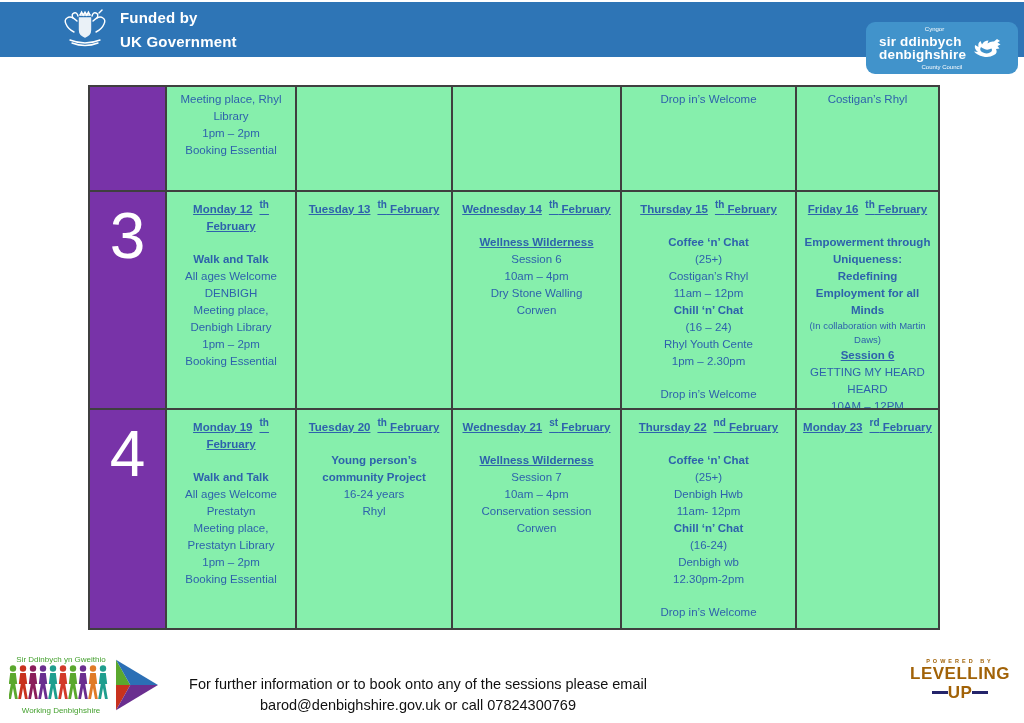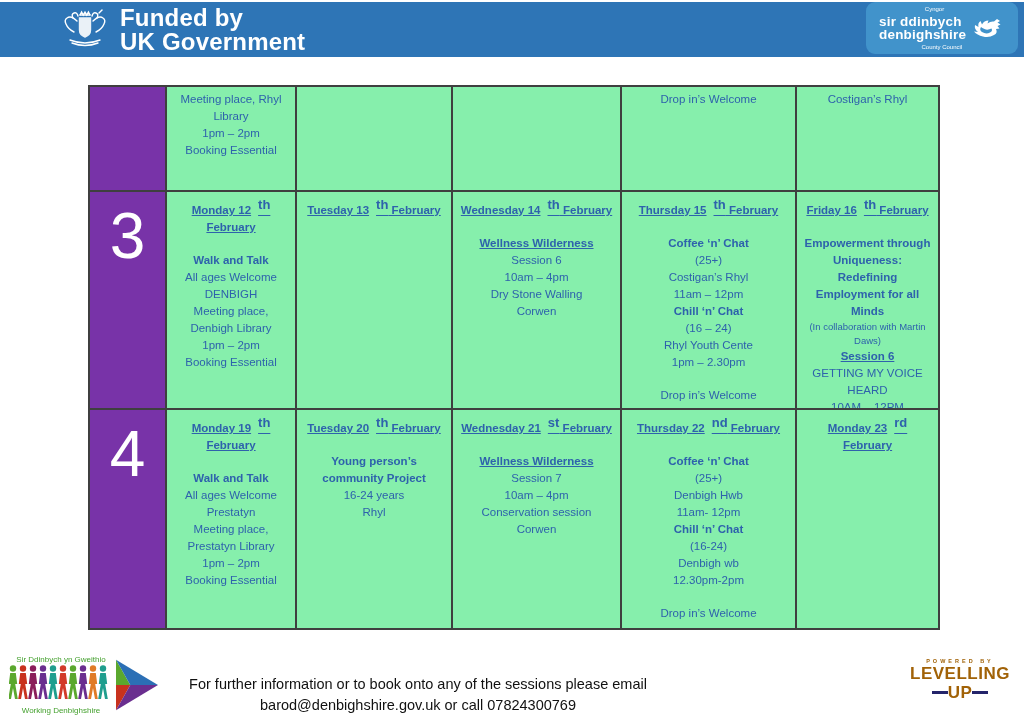--- a/index.html
+++ b/index.html
@@ -4,44 +4,44 @@
 <style>
   * { margin:0; padding:0; box-sizing:border-box; }
   html,body { width:1024px; height:723px; background:#fff; overflow:hidden;
               font-family:"Liberation Sans", sans-serif; }
   .page { position:relative; width:1024px; height:723px; background:#fff; }
 
   
   .topbar { position:absolute; left:0; top:2px; width:1024px; height:55px;
             background:#2E75B6; display:flex; align-items:center; }
   .crest { margin-left:62px; width:46px; height:46px; flex:0 0 auto; }
-  .funded { color:#fff; margin-left:12px; font-size:24px; line-height:24px;
+  .funded { color:#fff; margin-left:12px; font-size:15px; line-height:24px;
             font-weight:600; letter-spacing:.2px; }
-  .council-box { position:absolute; right:6px; top:0; width:152px; height:52px;
+  .council-box { position:absolute; right:6px; top:20px; width:152px; height:52px;
                  background:#4193CB; border-radius:9px; color:#fff;
                  display:flex; align-items:center; padding:2px 6px 2px 13px; }
   .council-text { line-height:12px; }
   .cyngor { font-size:6px; text-align:right; padding-right:22px; }
   .cname  { font-size:13.5px; font-weight:bold; letter-spacing:.2px; line-height:13px; }
   .ccouncil { font-size:6px; text-align:right; padding-right:4px; }
   .dragon { width:34px; height:34px; margin-left:2px; flex:0 0 auto; }
 
   
   .calendar { position:absolute; left:88px; top:85px;
               display:grid;
               grid-template-columns:77px 130px 156px 169px 175px 143px;
               grid-template-rows:105px 218px 220px;
               border-top:2px solid #3F3F3F; border-left:2px solid #3F3F3F; }
   .wk { background:#7833A8; border-right:2px solid #3F3F3F; border-bottom:2px solid #3F3F3F;
         text-align:center; }
   .wknum { color:#fff; font-size:64px; line-height:88px; font-weight:400; }
   .cell { background:#86efac; border-right:2px solid #3F3F3F; border-bottom:2px solid #3F3F3F;
           color:#2E62AC; text-align:center; padding:4px 5px; font-size:11.5px; overflow:hidden; }
   .date { font-weight:bold; text-decoration:underline; font-size:11.5px; line-height:17px; }
-  .date sup { font-size:13px;padding-left:7px; }
+  .date sup { font-size:10px;padding-left:7px; }
   .ln  { line-height:17px; }
   .ln.b  { font-weight:bold; }
   .ln.bu { font-weight:bold; text-decoration:underline; }
   .ln.sm { font-size:9.5px; line-height:14px; }
   .ln.sp { height:16px; }
 
   
   .info { position:absolute; left:0; top:674px; width:836px; text-align:center;
           color:#111; font-size:14.5px; line-height:21px; }
   .wd-logo { position:absolute; left:8px; top:652px; width:150px; height:66px;
@@ -158,21 +158,21 @@
       <div class="cell">
         <div class="date"><span>Friday 16</span><sup>th</sup><span> February</span></div>
         <div class="ln sp"></div>
         <div class="ln b">Empowerment through</div>
         <div class="ln b">Uniqueness: Redefining</div>
         <div class="ln b">Employment for all</div>
         <div class="ln b">Minds</div>
         <div class="ln sm">(In collaboration with Martin</div>
         <div class="ln sm">Daws)</div>
         <div class="ln bu">Session 6</div>
-        <div class="ln n">GETTING MY VOICE</div>
+        <div class="ln n">GETTING MY HEARD</div>
         <div class="ln n">HEARD</div>
         <div class="ln n">10AM – 12PM</div>
       </div>
       <div class="wk">
         <div class="wknum">4</div>
       </div>
       <div class="cell">
         <div class="date"><span>Monday 19</span><sup>th</sup><span> February</span></div>
         <div class="ln sp"></div>
         <div class="ln b">Walk and Talk</div>

